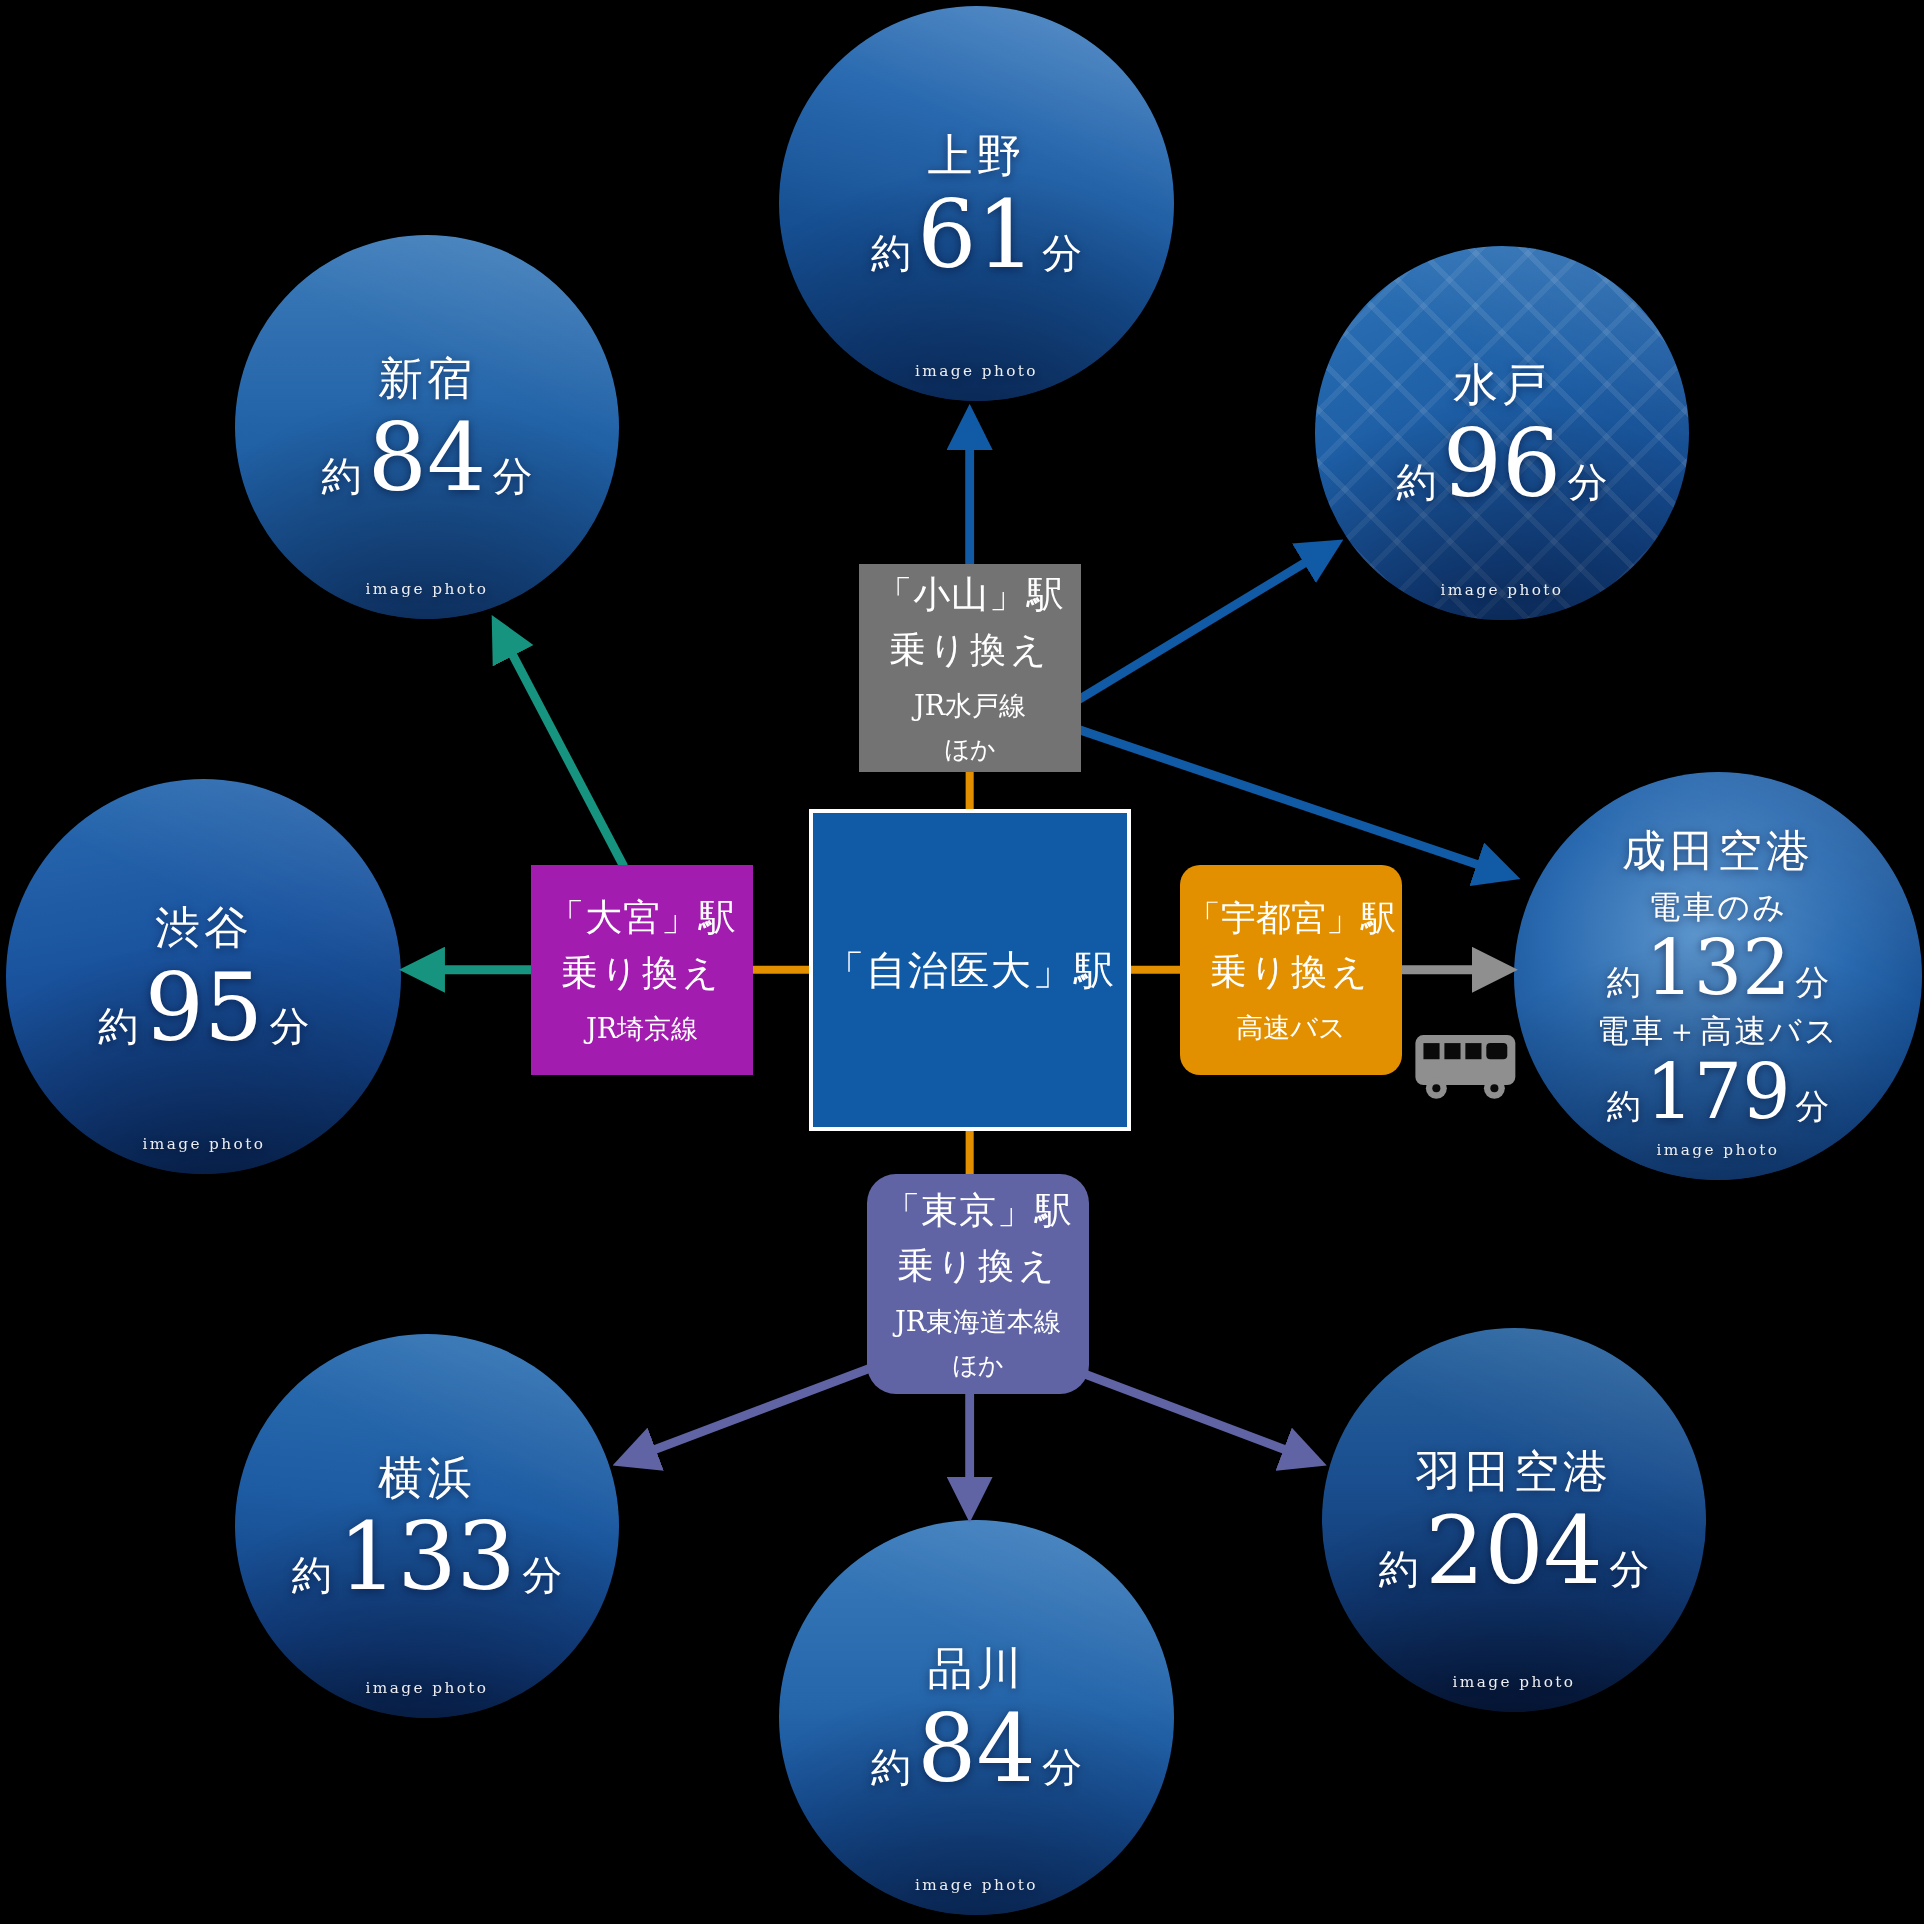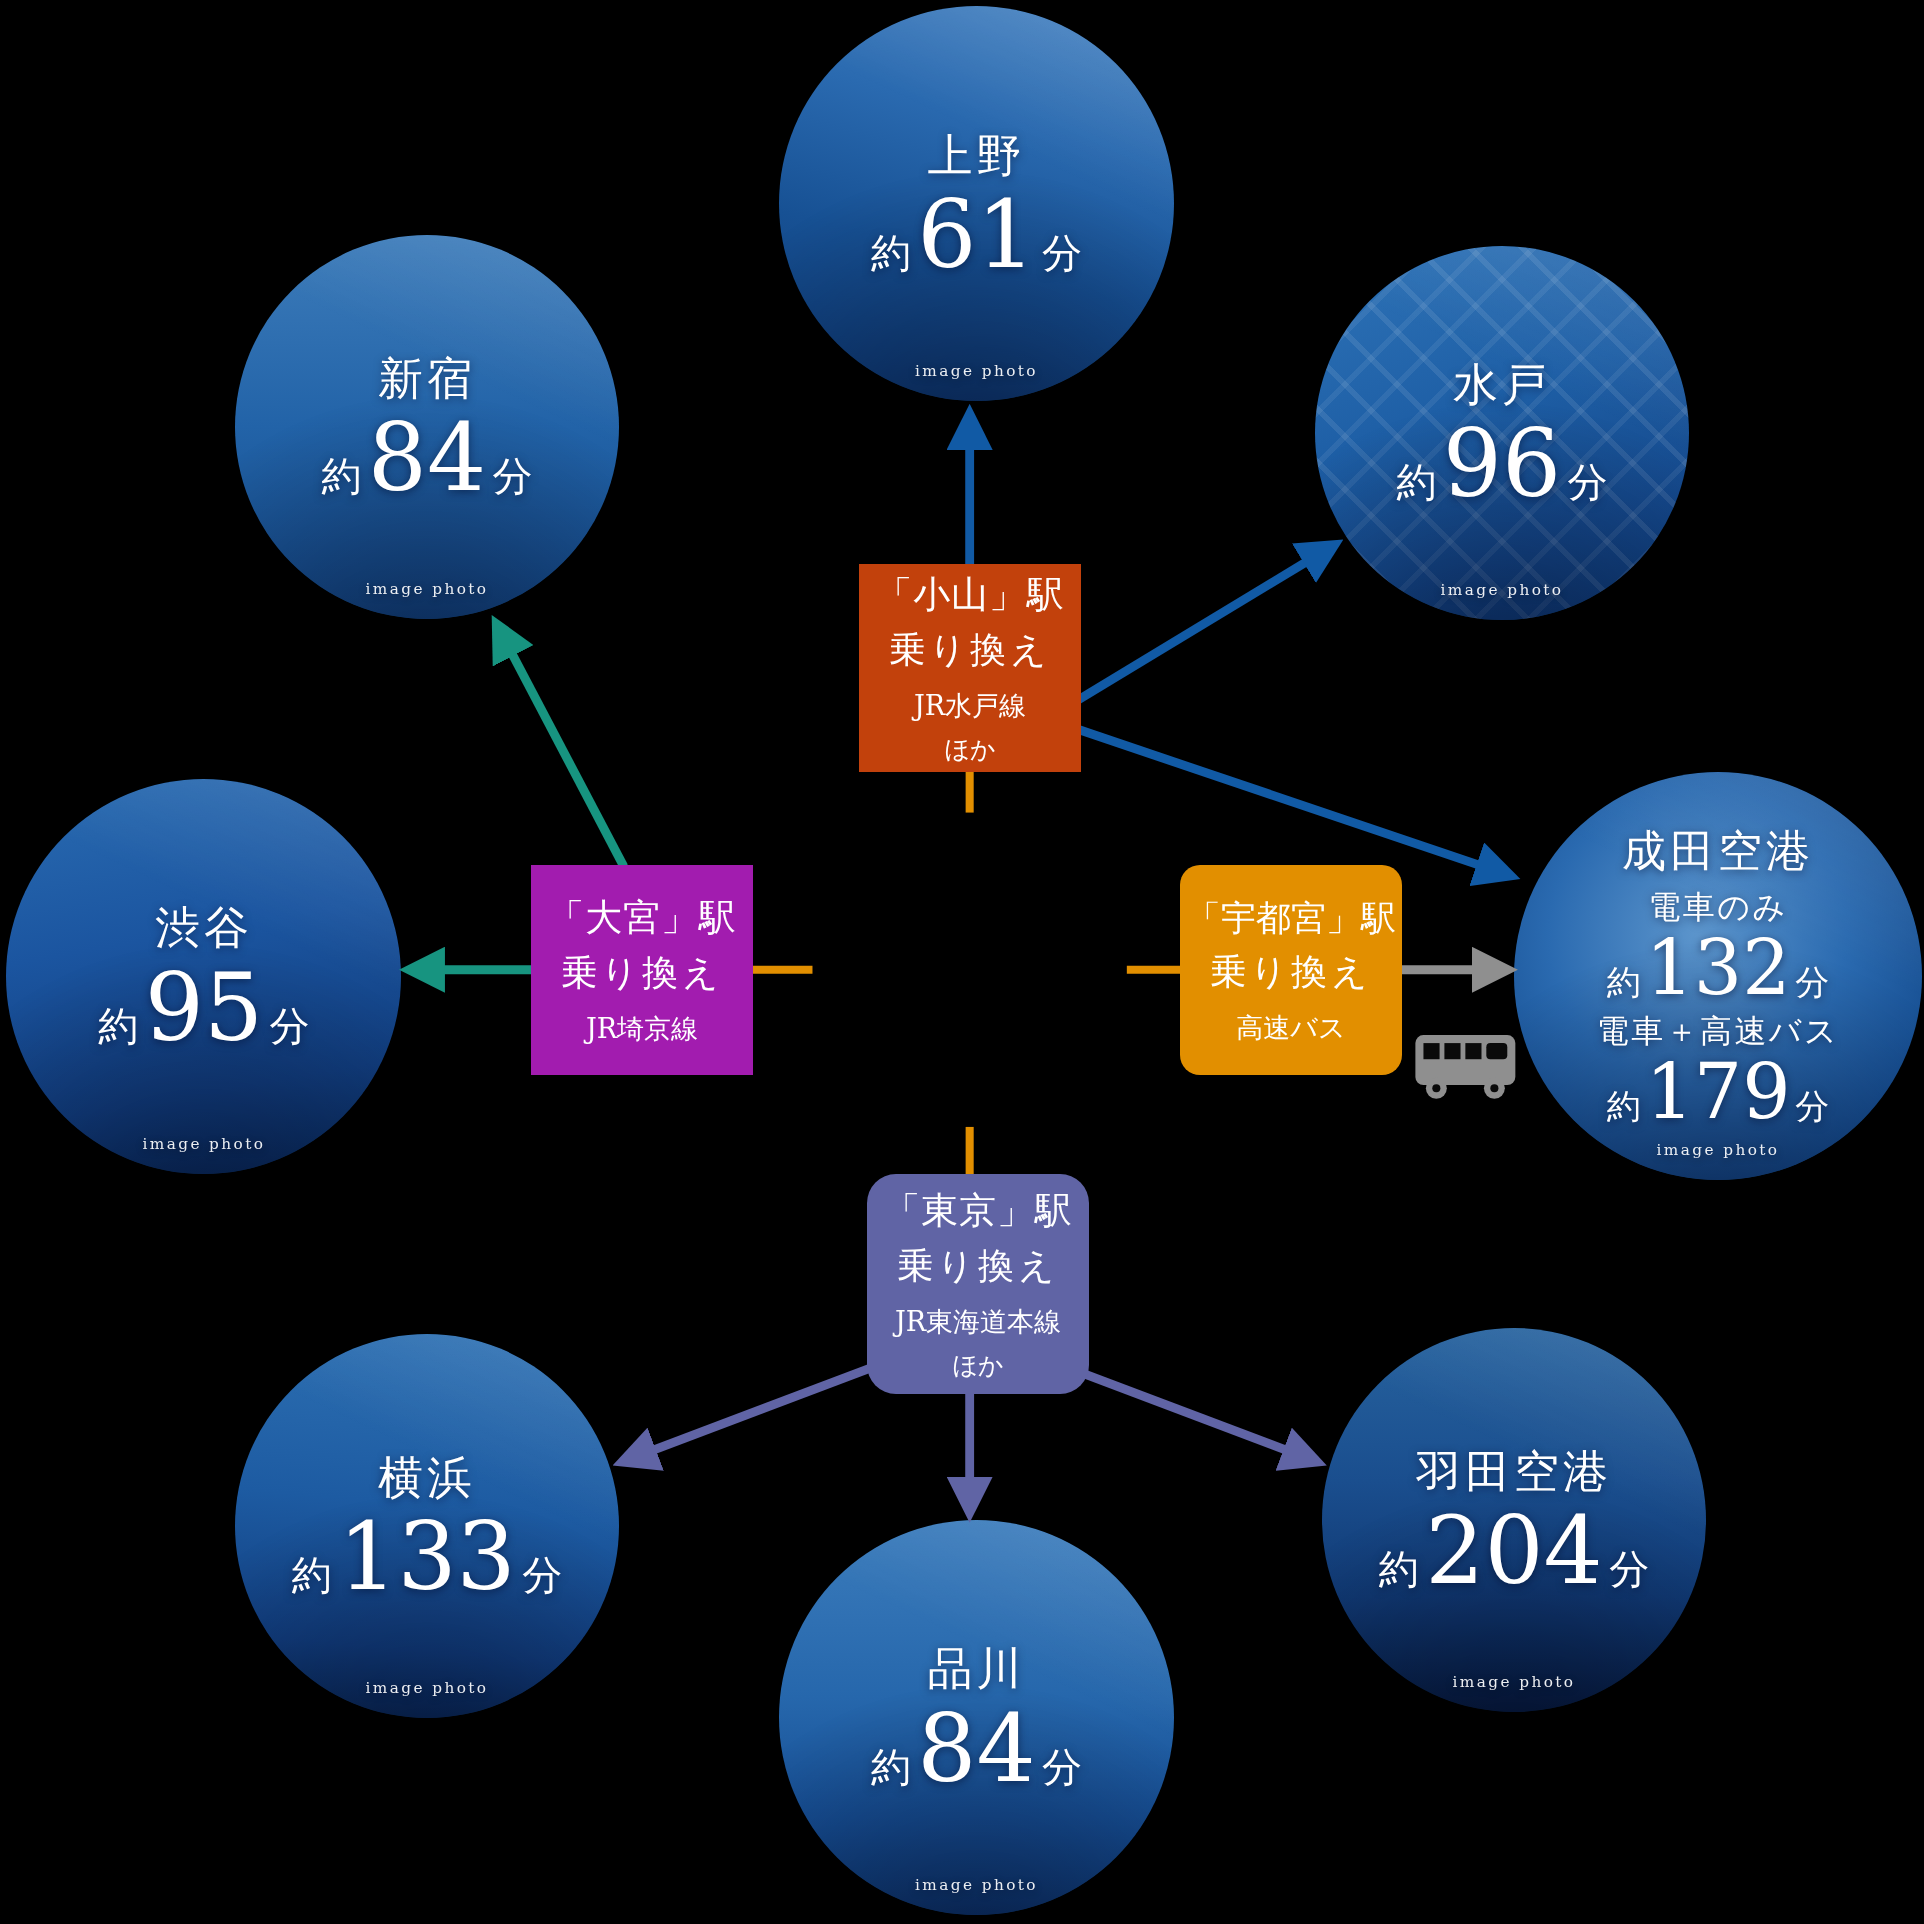--- a/index.html
+++ b/index.html
@@ -48,21 +48,21 @@
   .route-label { font-size:32px; letter-spacing:2.4px; margin-top:4.8px; }
   .dest-time.small { margin-top:0; }
   .dest-time.small .approx, .dest-time.small .unit { font-size:34px; }
   .dest-time.small .mins { font-size:76px; padding:0 4.8px; }
 
   
   .tbox {
     position:absolute; display:flex; flex-direction:column; align-items:center; justify-content:center;
     color:#fff; text-align:center; z-index:3;
   }
-  .bg-blue   { background:#c2410c;align-items:center; }
+  .bg-blue   { background:#737373;align-items:center; }
   .bg-teal   { background:#a21caf; }
   .bg-orange { background:#e28f00;border-radius:20px; }
   .bg-purple { background:#6064a5; }
   .tbox .station { font-size:37px; letter-spacing:0.8px; }
   .tbox .station-tight { font-size:35px; letter-spacing:0; }
   .tbox .action  { font-size:36px; letter-spacing:4px; margin-top:6px; }
   .tbox .line    { font-size:27px; margin-top:13px; }
   .tbox .note    { font-size:25px; margin-top:9px; }
 
   .center-box {
@@ -222,20 +222,23 @@
       <rect x="40" y="16" width="20" height="20" fill="#0a0a0a"></rect>
       <rect x="66" y="16" width="20" height="20" fill="#0a0a0a"></rect>
       <rect x="92" y="16" width="26" height="20" rx="5" fill="#0a0a0a"></rect>
       <circle cx="30" cy="72" r="13" fill="#8f8f8f"></circle>
       <circle cx="30" cy="72" r="5" fill="#0a0a0a"></circle>
       <circle cx="102" cy="72" r="13" fill="#8f8f8f"></circle>
       <circle cx="102" cy="72" r="5" fill="#0a0a0a"></circle>
     </g>
   </svg>
 
+  <div class="center-box">
+    <div class="label">「自治医大」駅</div>
+  </div>
 
   <div class="tbox bg-blue p-oyama">
     <div class="station">「小山」駅</div>
     <div class="action">乗り換え</div>
     <div class="line">JR水戸線</div>
     <div class="note">ほか</div>
   </div>
 
   <div class="tbox bg-teal p-omiya">
     <div class="station">「大宮」駅</div>

